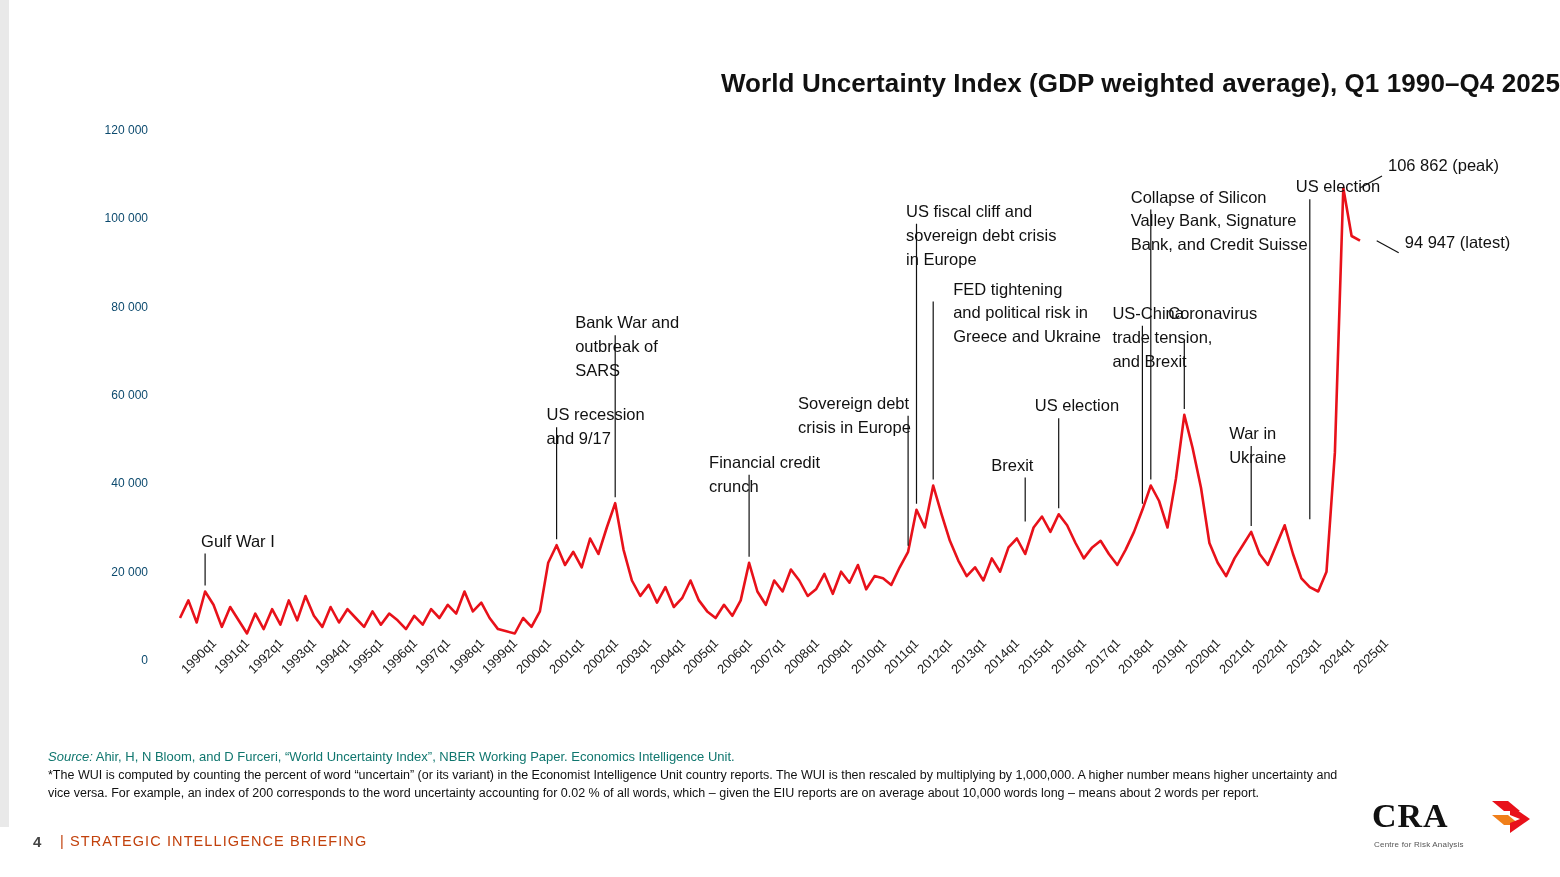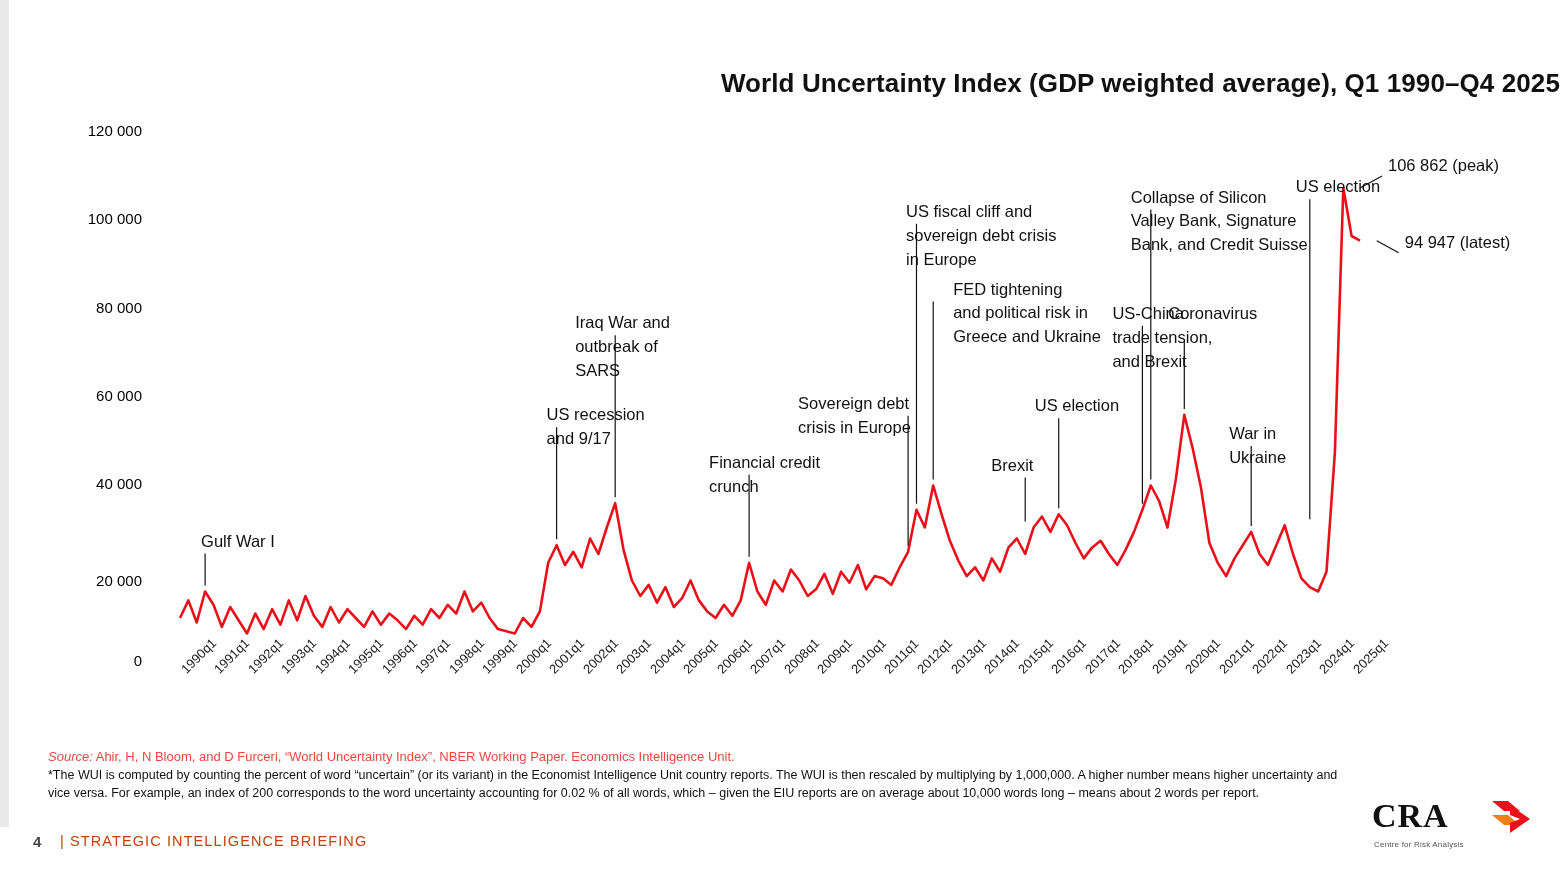--- a/index.html
+++ b/index.html
@@ -21,22 +21,22 @@
     letter-spacing:0.1px;
   }
   
   .plot{
     position:absolute;
     left:170px;top:130px;
     width:1270px;height:530px;
   }
   .ylabels{position:absolute;left:0;top:130px;width:160px;height:530px;}
   .ylabel{
-    position:absolute;right:18px;
-    font-size:15px;color:#000000;
+    position:absolute;right:12px;
+    font-size:12px;color:#0c4a6e;
     transform:translateY(-50%);
     white-space:nowrap;
   }
   svg.chart{position:absolute;left:0;top:0;}
   .xticks{
     position:absolute;
     left:170px;top:662px;
     width:1280px;height:80px;
   }
   .xtick{
@@ -55,21 +55,21 @@
     color:#111;
     white-space:pre-line;
   }
   .ann.right{text-align:left;}
   
   .source{
     position:absolute;
     left:48px;top:748px;width:1320px;
     font-size:13px;
     line-height:1.42;
-    color:#ef4444;
+    color:#0f766e;
   }
   .source .lbl{font-style:italic;}
   .note{
     position:absolute;
     left:48px;top:766px;width:1300px;
     font-size:12.5px;
     line-height:1.45;
     color:#111;
   }
   .footbar{
@@ -103,21 +103,21 @@
 </head>
 <body>
 
 <div class="slide">
   <div class="leftbar"></div>
 
   <div class="title">World Uncertainty Index (GDP weighted average), Q1 1990–Q4 2025</div>
 
   <div class="ylabels" id="ylabels">
       <div class="ylabel" style="top: 530px;">0</div>
-      <div class="ylabel" style="top: 441.667px; margin-top: 8px;">20 000</div>
+      <div class="ylabel" style="top: 441.667px;">20 000</div>
       <div class="ylabel" style="top: 353.333px;">40 000</div>
       <div class="ylabel" style="top: 265px;">60 000</div>
       <div class="ylabel" style="top: 176.667px;">80 000</div>
       <div class="ylabel" style="top: 88.3333px;">100 000</div>
       <div class="ylabel" style="top: 0px;">120 000</div>
     </div>
 
   <div class="plot">
     <svg class="chart" id="chartsvg" width="1270" height="530" viewBox="0 0 1270 530">
       <g id="series-group">
@@ -180,21 +180,21 @@
       <div class="xtick" style="left: 1079.21px; top: 4px;">2022q1</div>
       <div class="xtick" style="left: 1112.68px; top: 4px;">2023q1</div>
       <div class="xtick" style="left: 1146.16px; top: 4px;">2024q1</div>
       <div class="xtick" style="left: 1179.63px; top: 4px;">2025q1</div>
     </div>
 
   <div id="annotations">
       <div class="ann" style="width: 120px; left: 201.106px; top: 529.542px;">Gulf War I</div>
       <div class="ann" style="width: 150px; left: 546.596px; top: 403.167px;">US recession
 and 9/17</div>
-      <div class="ann" style="width: 150px; left: 575.177px; top: 311.208px;">Iraq War and
+      <div class="ann" style="width: 150px; left: 575.177px; top: 311.208px;">Bank War and
 outbreak of
 SARS</div>
       <div class="ann" style="width: 170px; left: 709.078px; top: 450.833px;">Financial credit
 crunch</div>
       <div class="ann" style="width: 170px; left: 798.085px; top: 391.792px;">Sovereign debt
 crisis in Europe</div>
       <div class="ann" style="width: 210px; left: 906px; top: 199.833px;">US fiscal cliff and
 sovereign debt crisis
 in Europe</div>
       <div class="ann" style="width: 210px; left: 953.191px; top: 277.542px;">FED tightening

